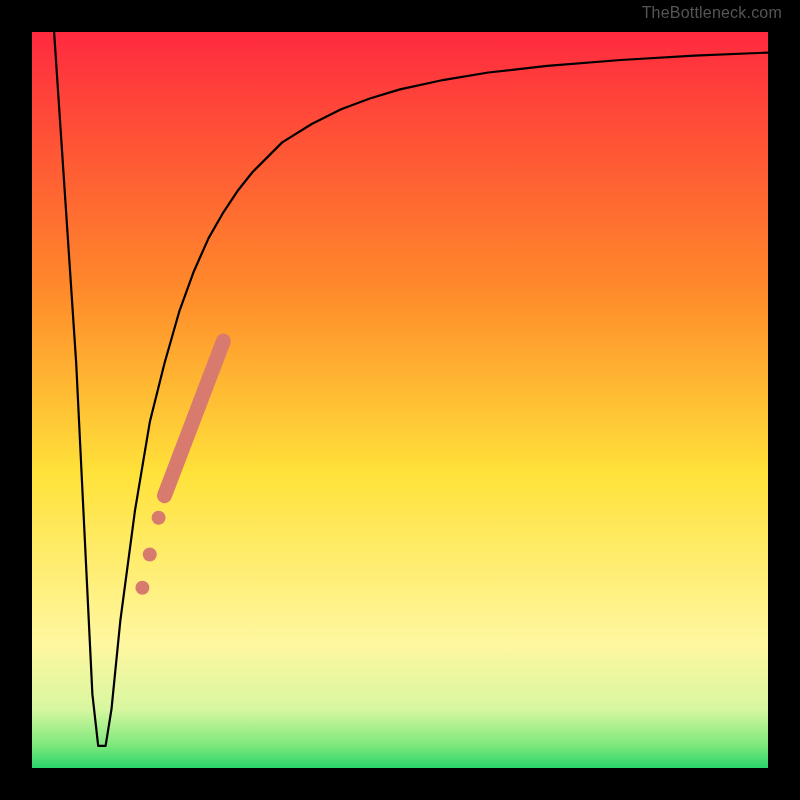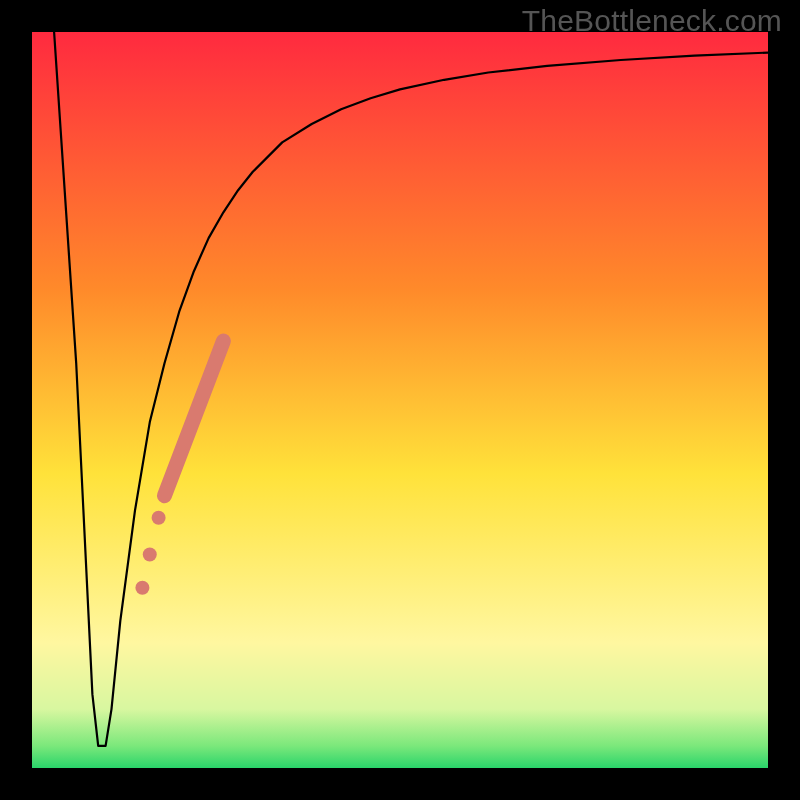--- a/index.html
+++ b/index.html
@@ -13,21 +13,21 @@
   .chart-container {
     position: relative;
     width: 800px;
     height: 800px;
   }
   .watermark {
     position: absolute;
     top: 4px;
     right: 18px;
     color: #555;
-    font-size: 30px;
+    font-size: 16px;
     font-weight: 400;
     letter-spacing: 0.2px;
     z-index: 5;
   }
   svg {
     display: block;
   }
 </style>
 </head>
 <body>

